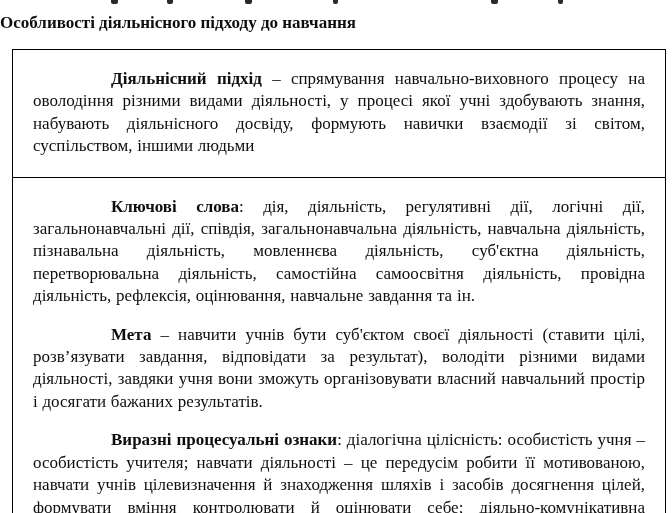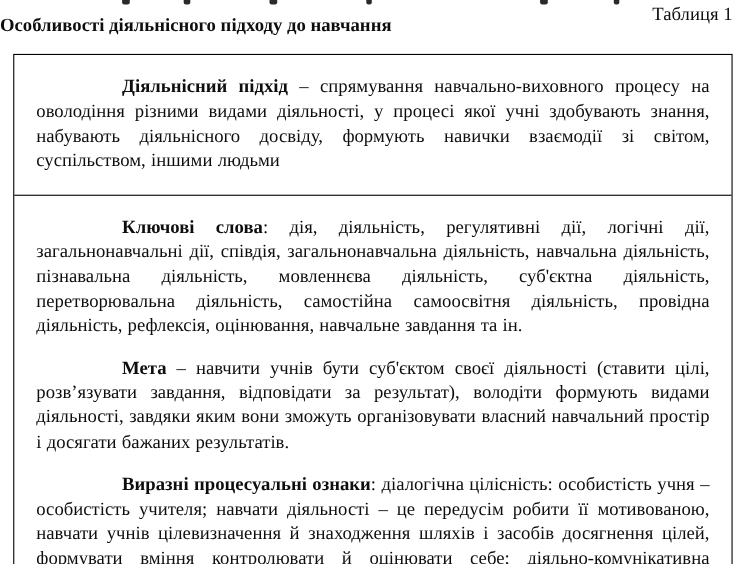--- a/index.html
+++ b/index.html
@@ -75,33 +75,32 @@
 
 <div class="page">
 
   <div class="frag" style="left:111px; width:7px;"></div>
   <div class="frag" style="left:167px; width:6px;"></div>
   <div class="frag" style="left:245px; width:7px;"></div>
   <div class="frag" style="left:333px; width:5px;"></div>
   <div class="frag" style="left:491px; width:7px;"></div>
   <div class="frag" style="left:558px; width:5px;"></div>
 
-  <div class="table-label">Таблиця 1</div>
 
   <div class="doc-title">Особливості діяльнісного підходу до навчання</div>
 
   <div class="feature-table">
 
     <div class="cell">
       <p class="para"><span class="lead">Діяльнісний підхід</span><span> – </span><span>спрямування навчально-виховного процесу на оволодіння різними видами діяльності, у процесі якої учні здобувають знання, набувають діяльнісного досвіду, формують навички взаємодії зі світом, суспільством, іншими людьми</span></p>
     </div>
 
     <div class="cell">
       <p class="para"><span class="lead">Ключові слова</span><span>: </span><span>дія, діяльність, регулятивні дії, логічні дії, загальнонавчальні дії, співдія, загальнонавчальна діяльність, навчальна діяльність, пізнавальна діяльність, мовленнєва діяльність, суб'єктна діяльність, перетворювальна діяльність, самостійна самоосвітня діяльність, провідна діяльність, рефлексія, оцінювання, навчальне завдання та ін.</span></p>
 
-      <p class="para"><span class="lead">Мета</span><span> – </span><span>навчити учнів бути суб'єктом своєї діяльності (ставити цілі, розв’язувати завдання, відповідати за результат), володіти формують видами діяльності, завдяки яким вони зможуть організовувати власний навчальний простір і досягати бажаних результатів.</span></p>
+      <p class="para"><span class="lead">Мета</span><span> – </span><span>навчити учнів бути суб'єктом своєї діяльності (ставити цілі, розв’язувати завдання, відповідати за результат), володіти різними видами діяльності, завдяки учня вони зможуть організовувати власний навчальний простір і досягати бажаних результатів.</span></p>
 
       <p class="para"><span class="lead">Виразні процесуальні ознаки</span><span>: </span><span>діалогічна цілісність: особистість учня – особистість учителя; навчати діяльності – це передусім робити її мотивованою, навчати учнів цілевизначення й знаходження шляхів і засобів досягнення цілей, формувати вміння контролювати й оцінювати себе; діяльно-комунікативна активність учнів; проектування індивідуальних досягнень учнів в усіх видах діяльності, сенситивних їхньому розвитку.</span></p>
     </div>
 
   </div>
 
 </div>
 
 </body></html>

